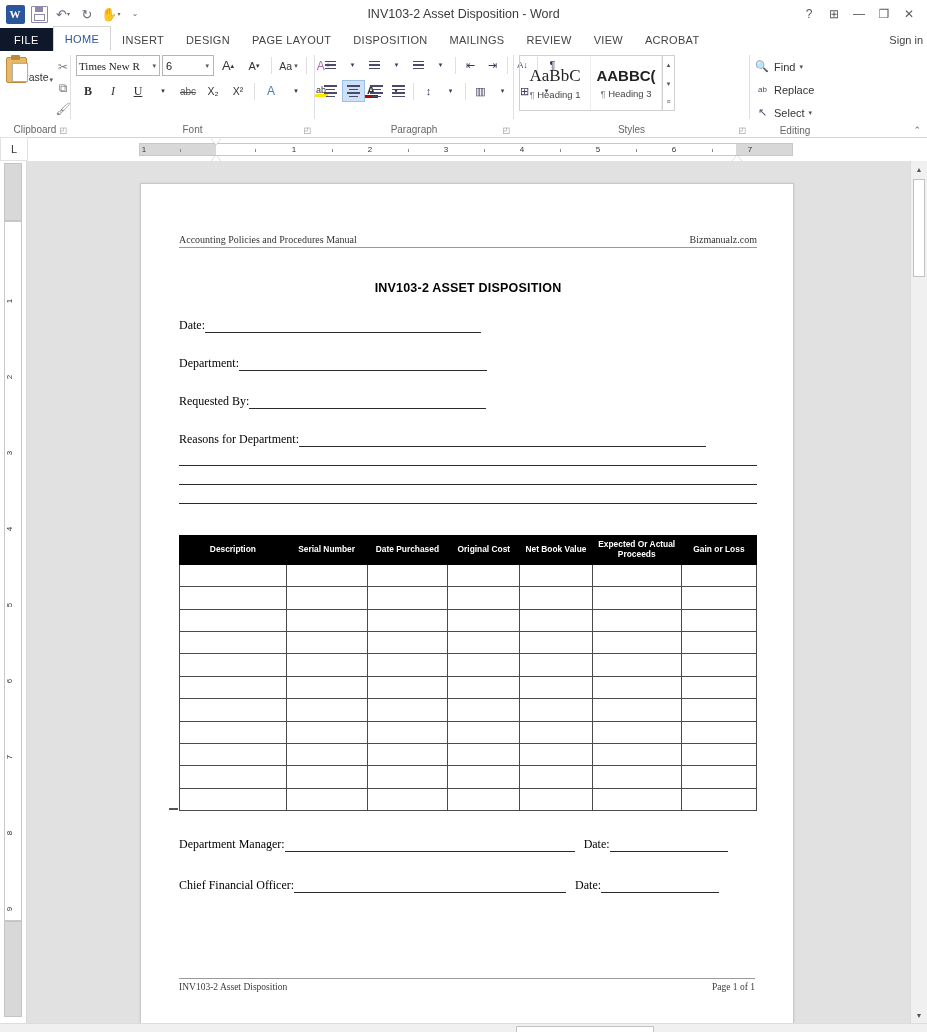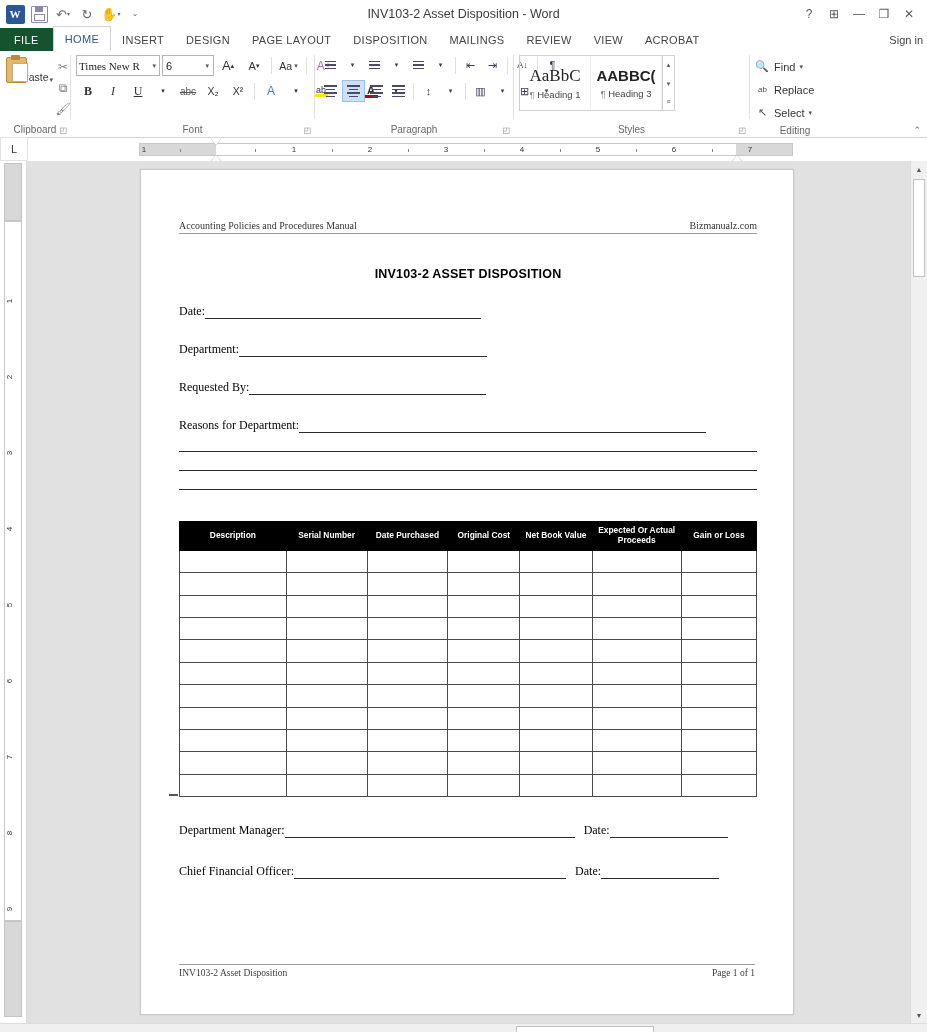--- a/index.html
+++ b/index.html
@@ -41,21 +41,21 @@
   }
   .wctl { margin-left:auto; display:flex; align-items:center; padding-right:6px; gap:1px; }
   .wctl span {
     width:24px; height:22px; display:flex; align-items:center; justify-content:center;
     color:#5a5a5a; font-size:12px;
   }
 
   
   .tabbar { height:23px; display:flex; align-items:flex-end; background:#fff; position:relative; }
   .tab-file {
-    background:#14532d; color:#fff; font-size:11px; letter-spacing:.4px;
+    background:#0f172a; color:#fff; font-size:11px; letter-spacing:.4px;
     height:23px; padding:0 14px; display:flex; align-items:center;
   }
   .tab {
     font-size:11px; color:#444; letter-spacing:.3px;
     height:23px; padding:0 11px; display:flex; align-items:center;
   }
   .tab.active { background:#fff; color:#2b579a; border:1px solid #d4d4d4; border-bottom:1px solid #fff; position:relative; z-index:3; }
   .signin { margin-left:auto; font-size:11px; color:#444; padding-right:4px; display:flex;align-items:center;height:23px;}
 
   
@@ -159,21 +159,21 @@
   .main { position:relative; height:862px; background:#e1e1e1; display:flex; }
   .vruler {
     width:26px; background:#fff; border-right:1px solid #d9d9d9; position:relative; font-size:8px; color:#333;
   }
   .vruler .vmargin{position:absolute;left:4px;right:4px;background:#d8d8d8;border:1px solid #c4c4c4;box-sizing:border-box;}
   .vruler .vbody{position:absolute;left:4px;right:4px;background:#fff;border:1px solid #c8c8c8;box-sizing:border-box;}
   .vruler .vnum{position:absolute;left:7px;font-size:8px;color:#333;transform:translateY(-50%) rotate(-90deg);}
 
   .canvas { flex:1; position:relative; overflow:hidden; background:#e1e1e1; }
   .page {
-    position:absolute; left:0px; top:8px; width:654px; height:846px;
+    position:absolute; left:0px; top:22px; width:654px; height:846px;
     background:#fff; border:1px solid #c9c9c9; box-shadow:0 0 2px rgba(0,0,0,.10);
     box-sizing:border-box;
   }
   .doc { position:absolute; left:38px; top:50px; width:578px; color:#000;
          font-family:"Liberation Serif", serif; }
 
   .dochead {
     display:flex; justify-content:space-between; font-size:10px; color:#333;
     border-bottom:1px solid #9a9a9a; padding-bottom:2px;
   }

